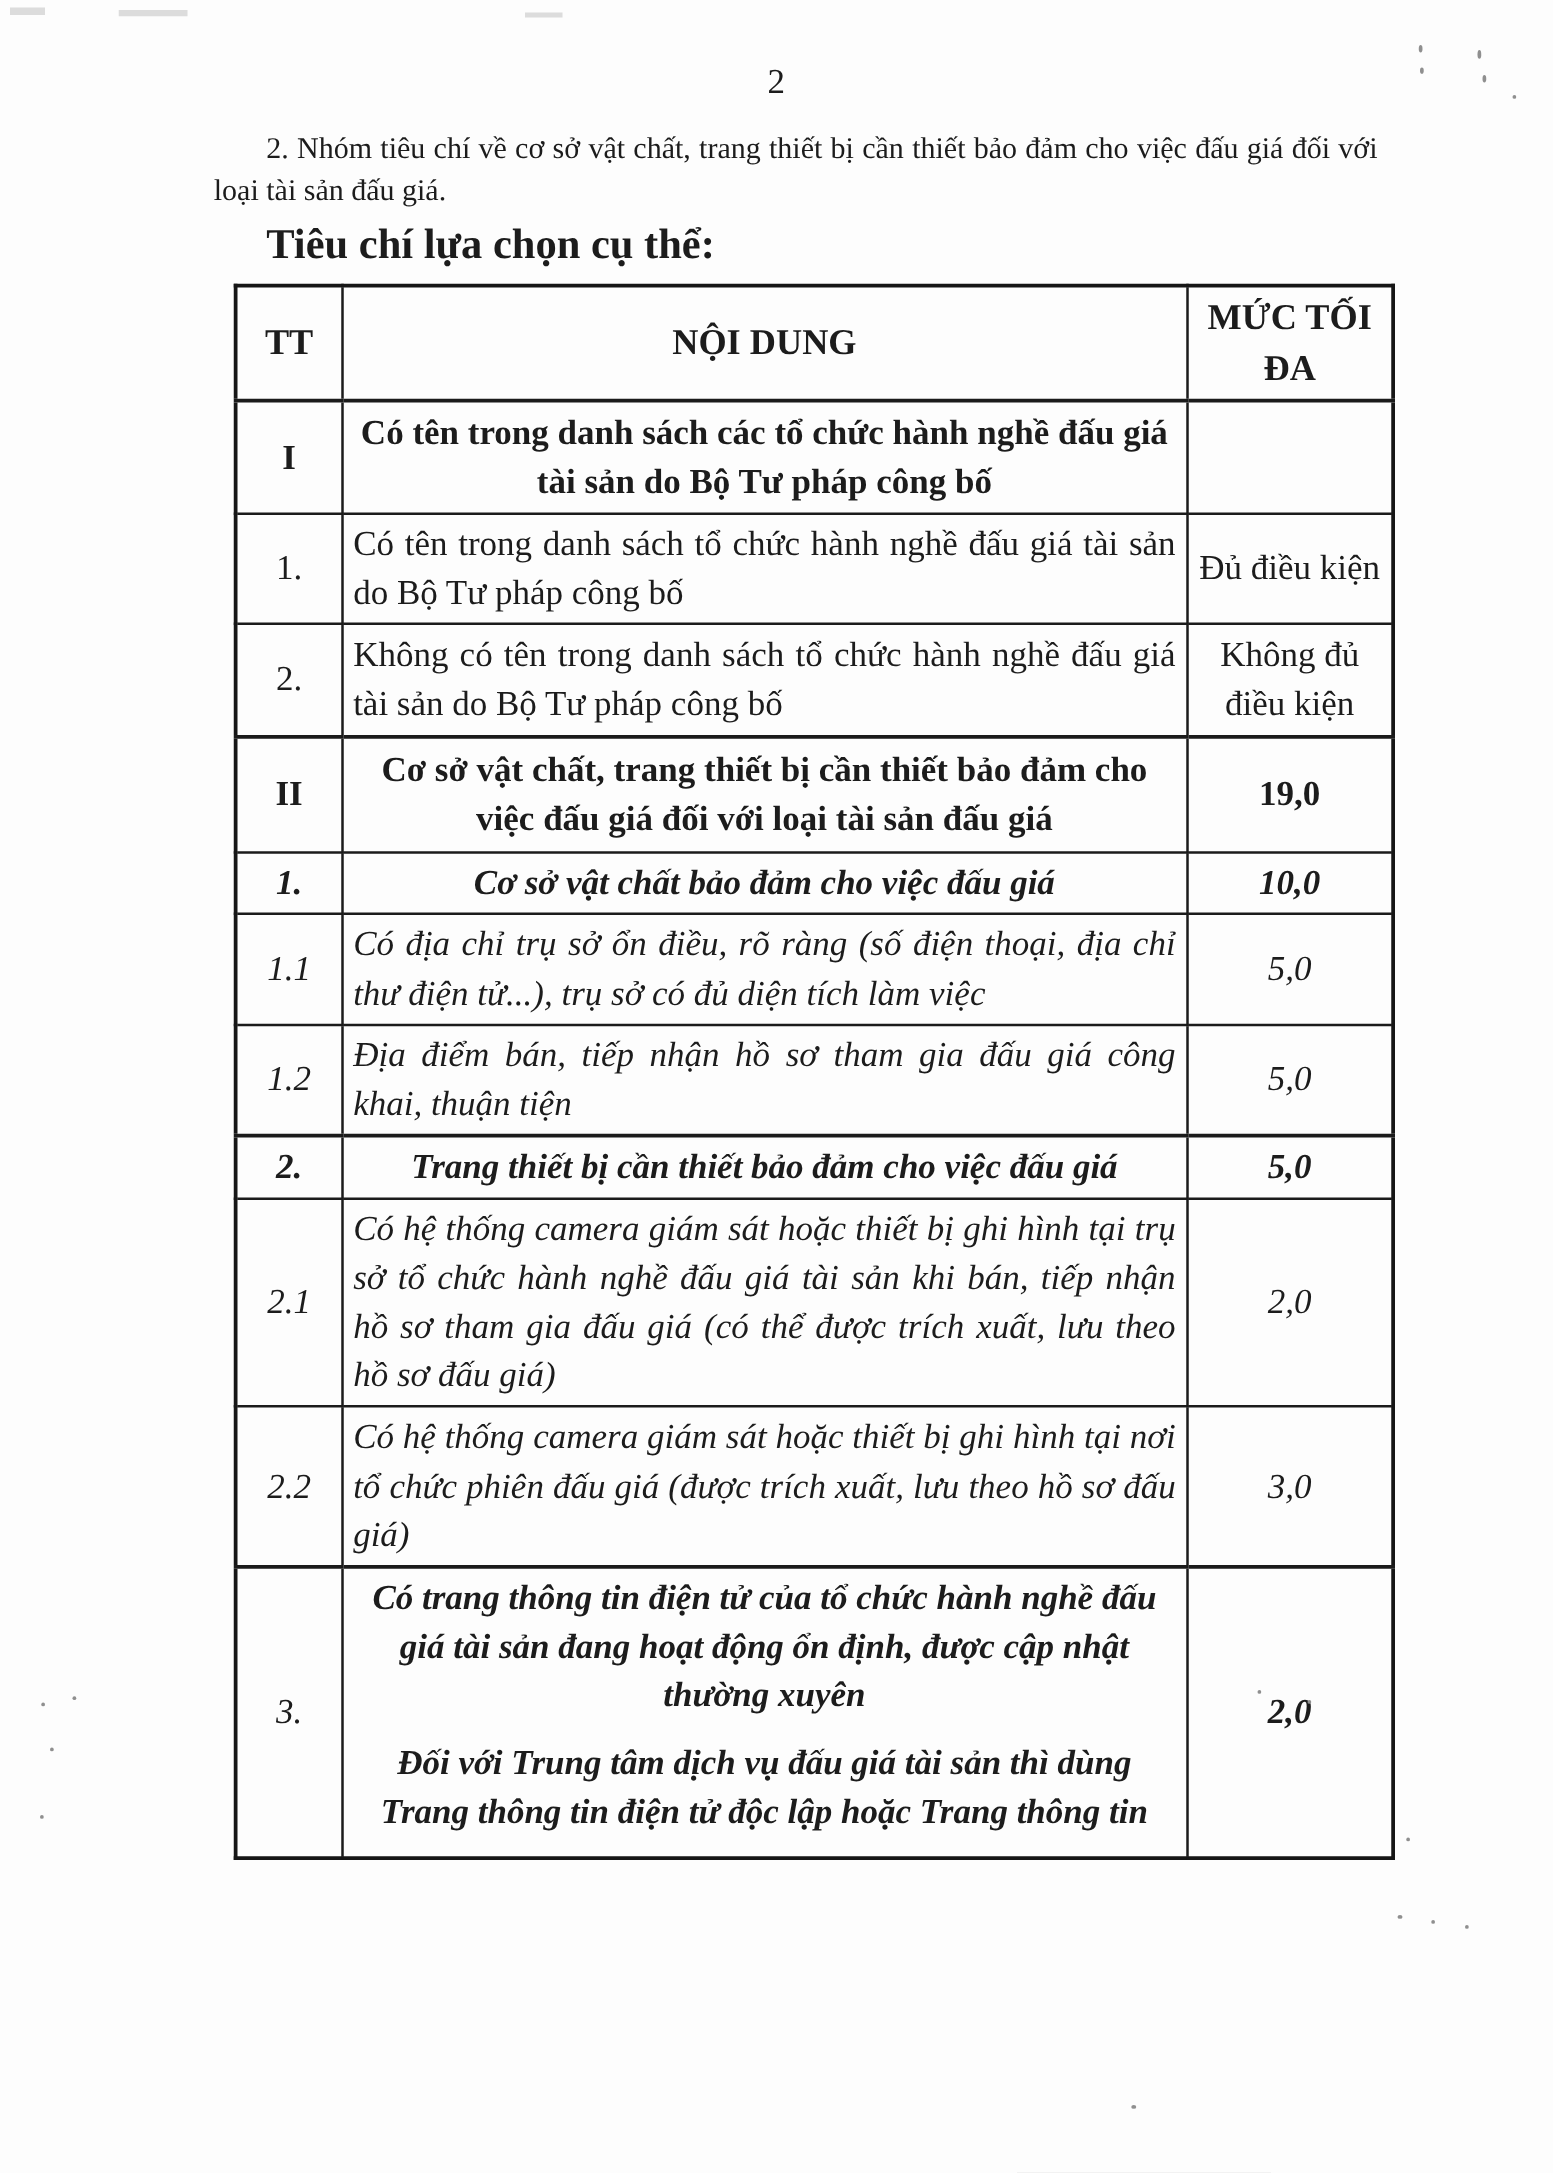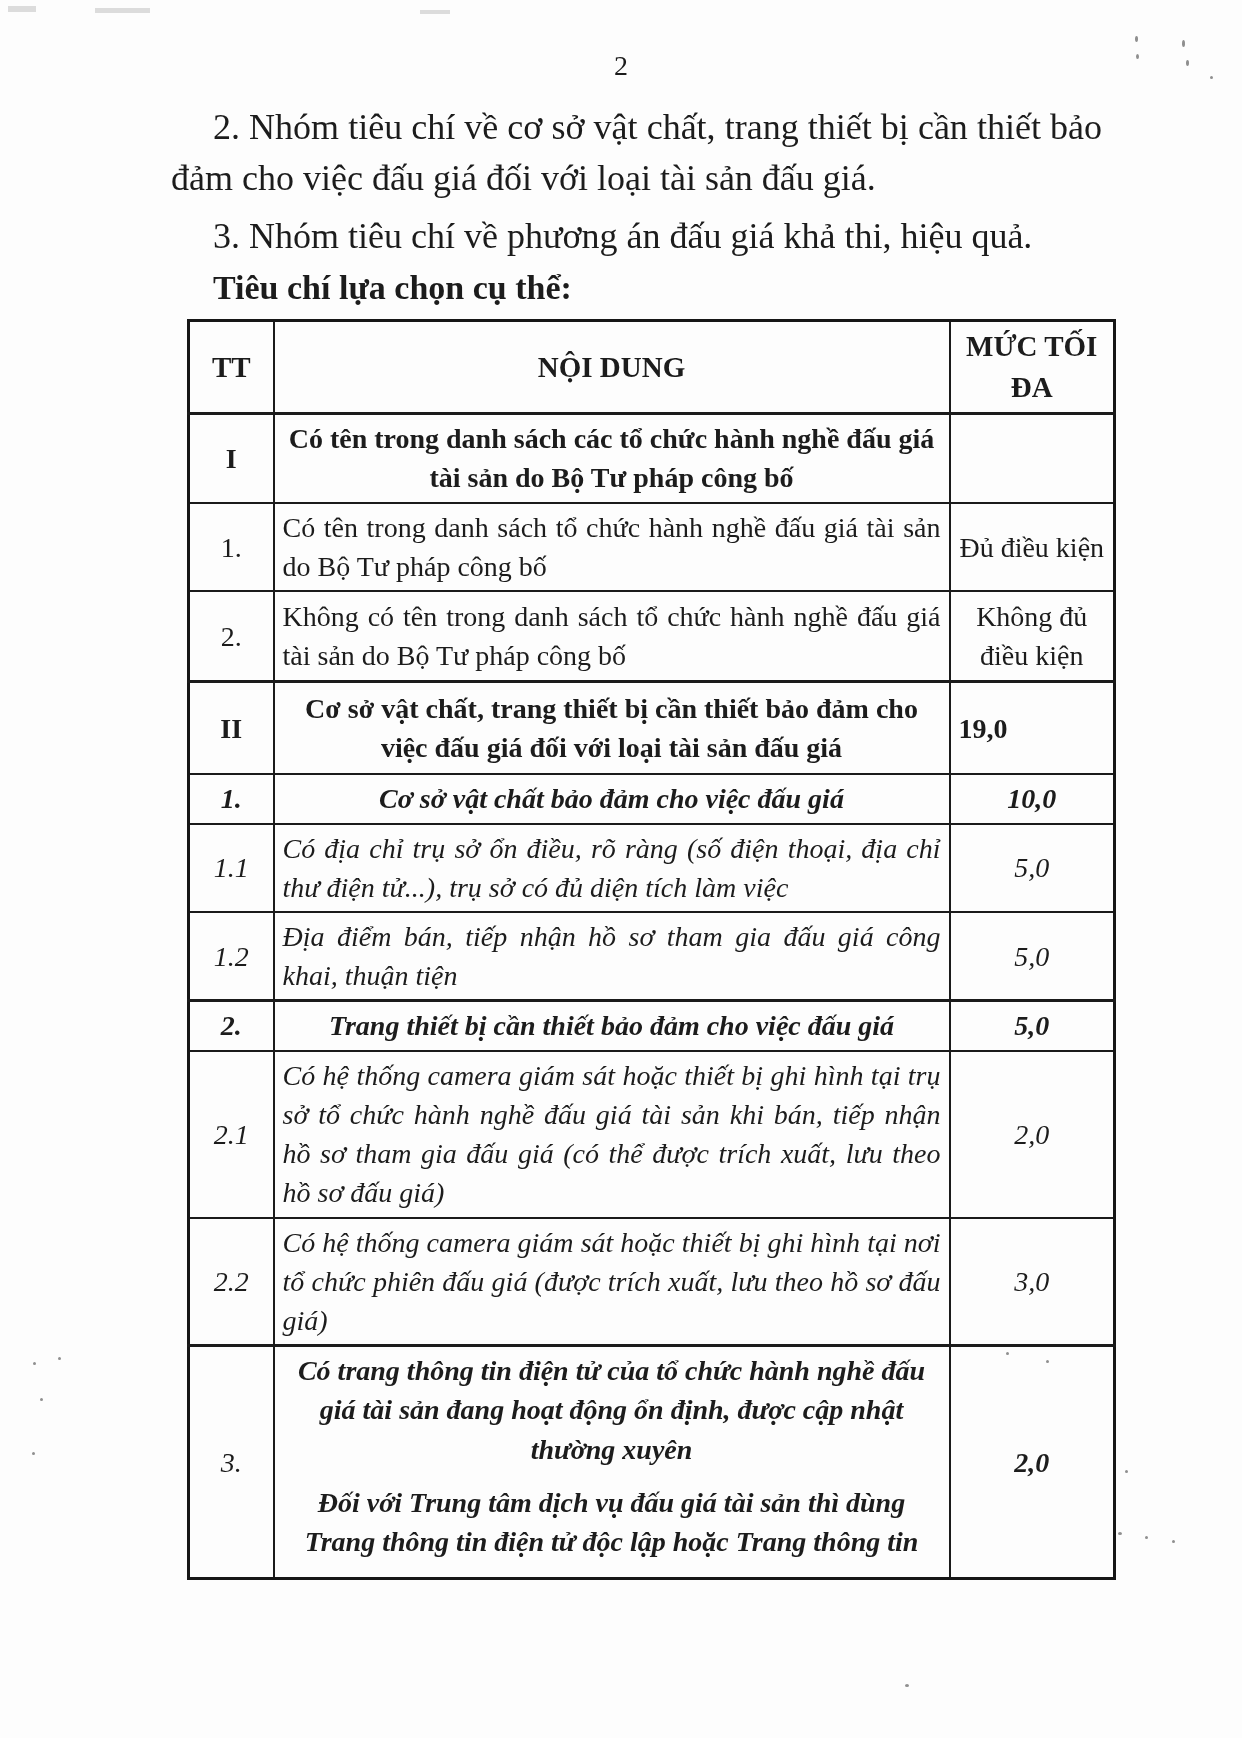--- a/index.html
+++ b/index.html
@@ -14,21 +14,21 @@
   }
   .page-number{
     text-align:center;
     padding-top:50px;
     font-size:28px;
   }
   .intro{
     margin:20px 140px 0 171px;
   }
   .para{
-    font-size:36px;
+    font-size:24px;
     line-height:1.42;
     text-align:justify;
     text-indent:42px;
     margin:0 0 7px 0;
   }
   .table-title{
     font-size:34px;
     font-weight:bold;
     margin:6px 140px 12px 213px;
   }
@@ -60,38 +60,37 @@
   tr.head{height:91px;padding-left:12px;}
   .num{text-align:center;}
   .num-b{text-align:center;font-weight:bold;}
   .num-i{text-align:center;font-style:italic;}
   .num-bi{text-align:center;font-weight:bold;font-style:italic;}
   .ct-j{text-align:justify;}
   .ct-ji{text-align:justify;font-style:italic;}
   .ct-cb{text-align:center;font-weight:bold;}
   .ct-cbi{text-align:center;font-weight:bold;font-style:italic;}
   .sc{text-align:center;font-size:27px;padding:2px;}
-  .sc-b{text-align:left;font-weight:bold;font-size:28px;}
+  .sc-b{text-align:center;font-weight:bold;font-size:28px;}
   .sc-i{text-align:center;font-style:italic;font-size:28px;}
   .sc-bi{text-align:center;font-weight:bold;font-style:italic;font-size:28px;}
   .cell-para{margin:0 0 14px 0;}
   .cell-para:last-child{margin:12px;}
   .speck{position:absolute;background:#8f8f8f;border-radius:50%;}
   .smudge{position:absolute;background:#dcdcdc;}
 </style>
 </head>
 <body>
 
 <div class="page">
 
   <div class="page-number">2</div>
 
   <div class="intro">
     <p class="para">2. Nhóm tiêu chí về cơ sở vật chất, trang thiết bị cần thiết bảo đảm cho việc đấu giá đối với loại tài sản đấu giá.</p>
-    <p class="para">3. Nhóm tiêu chí về phương án đấu giá khả thi, hiệu quả.</p>
   </div>
 
   <p class="table-title">Tiêu chí lựa chọn cụ thể:</p>
 
   <table class="criteria">
     <colgroup>
         <col class="c-tt">
         <col class="c-content">
         <col class="c-max">
       </colgroup>

